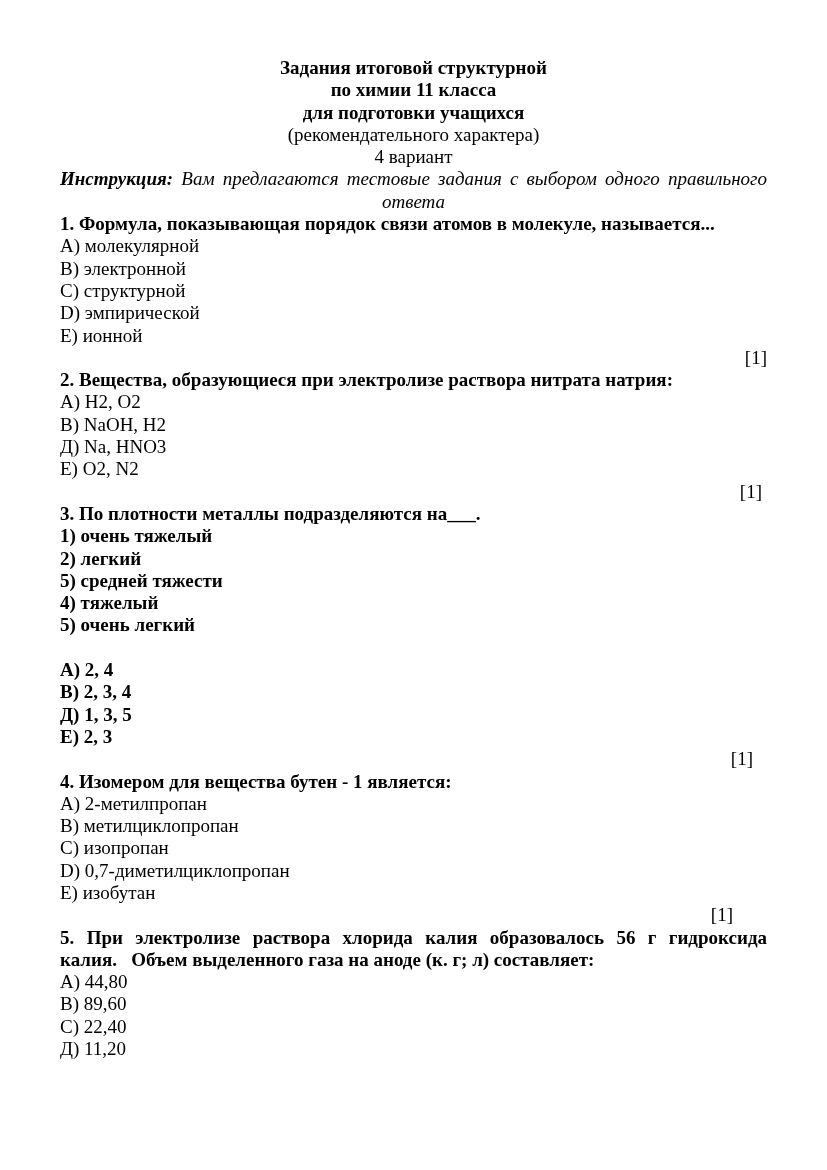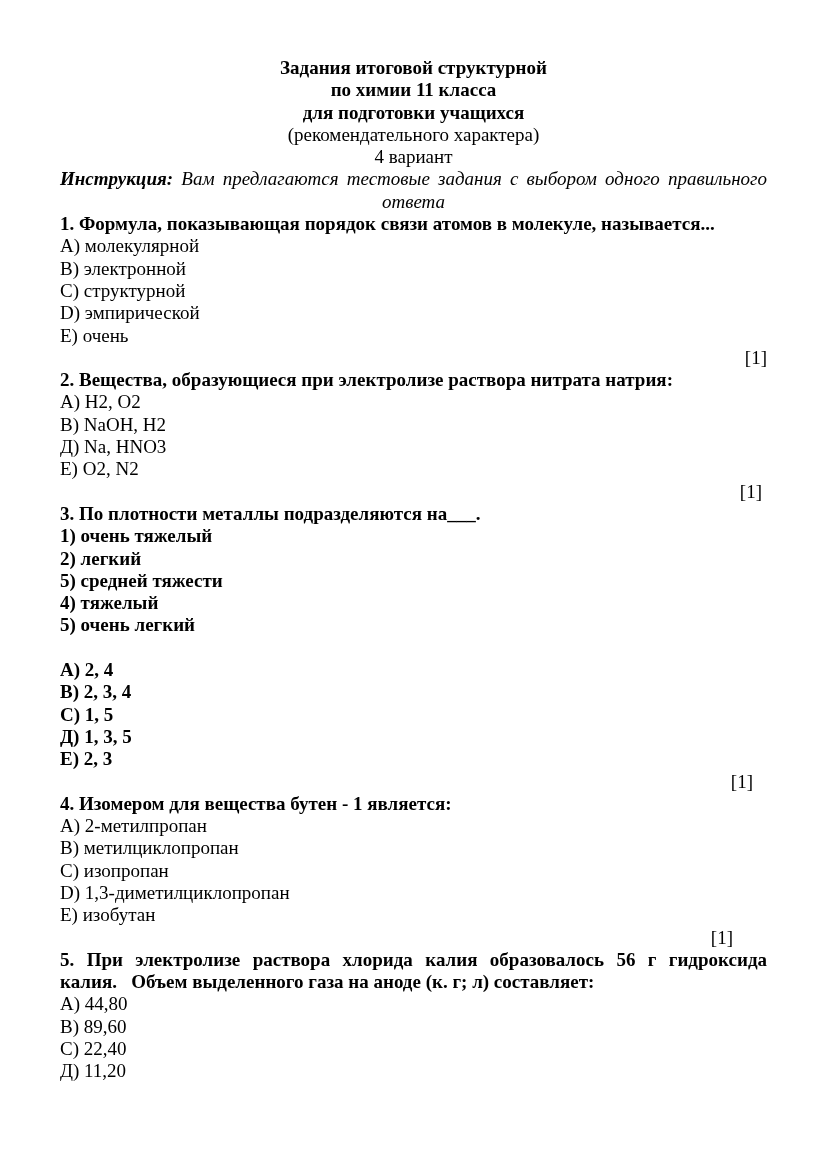--- a/index.html
+++ b/index.html
@@ -59,21 +59,21 @@
     <div class="jline italic"><span class="bolditalic">Инструкция:</span> <span>Вам предлагаются тестовые задания с выбором одного правильного</span></div>
     <div class="italic">ответа</div>
   </div>
 
   <section>
     <div class="bold">1. Формула, показывающая порядок связи атомов в молекуле, называется...</div>
     <div>A) молекулярной</div>
     <div>B) электронной</div>
     <div>C) структурной</div>
     <div>D) эмпирической</div>
-    <div>E) очень</div>
+    <div>E) ионной</div>
     <div class="score score-q1">[1]</div>
   </section>
 
   <section>
     <div class="bold">2. Вещества, образующиеся при электролизе раствора нитрата натрия:</div>
     <div>A) H2, O2</div>
     <div>B) NaOH, H2</div>
     <div>Д) Na, HNO3</div>
     <div>E) O2, N2</div>
     <div class="score score-q2">[1]</div>
@@ -82,32 +82,31 @@
   <section>
     <div class="bold">3. По плотности металлы подразделяются на___.</div>
     <div class="bold">1) очень тяжелый</div>
     <div class="bold">2) легкий</div>
     <div class="bold">5) средней тяжести</div>
     <div class="bold">4) тяжелый</div>
     <div class="bold">5) очень легкий</div>
     <div class="spacer-line"></div>
     <div class="bold">A) 2, 4</div>
     <div class="bold">B) 2, 3, 4</div>
-    <div class="bold">C) 1, 5</div>
     <div class="bold">Д) 1, 3, 5</div>
     <div class="bold">E) 2, 3</div>
     <div class="score score-q3">[1]</div>
   </section>
 
   <section>
     <div class="bold">4. Изомером для вещества бутен - 1 является:</div>
     <div>A) 2-метилпропан</div>
     <div>B) метилциклопропан</div>
     <div>C) изопропан</div>
-    <div>D) 1,3-диметилциклопропан</div>
+    <div>D) 0,7-диметилциклопропан</div>
     <div>E) изобутан</div>
     <div class="score score-q4">[1]</div>
   </section>
 
   <section>
     <div class="bold jline">5. При электролизе раствора хлорида калия образовалось 56 г гидроксида</div>
     <div class="bold prewrap">калия.   Объем выделенного газа на аноде (к. г; л) составляет:</div>
     <div>A) 44,80</div>
     <div>B) 89,60</div>
     <div>C) 22,40</div>

